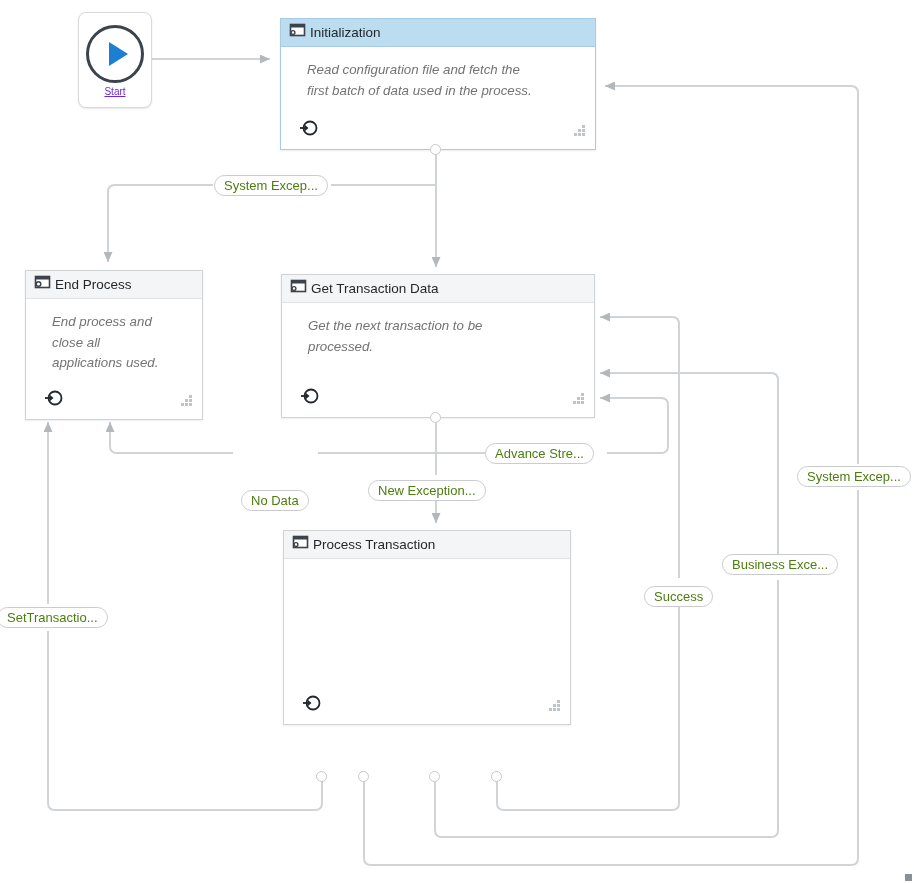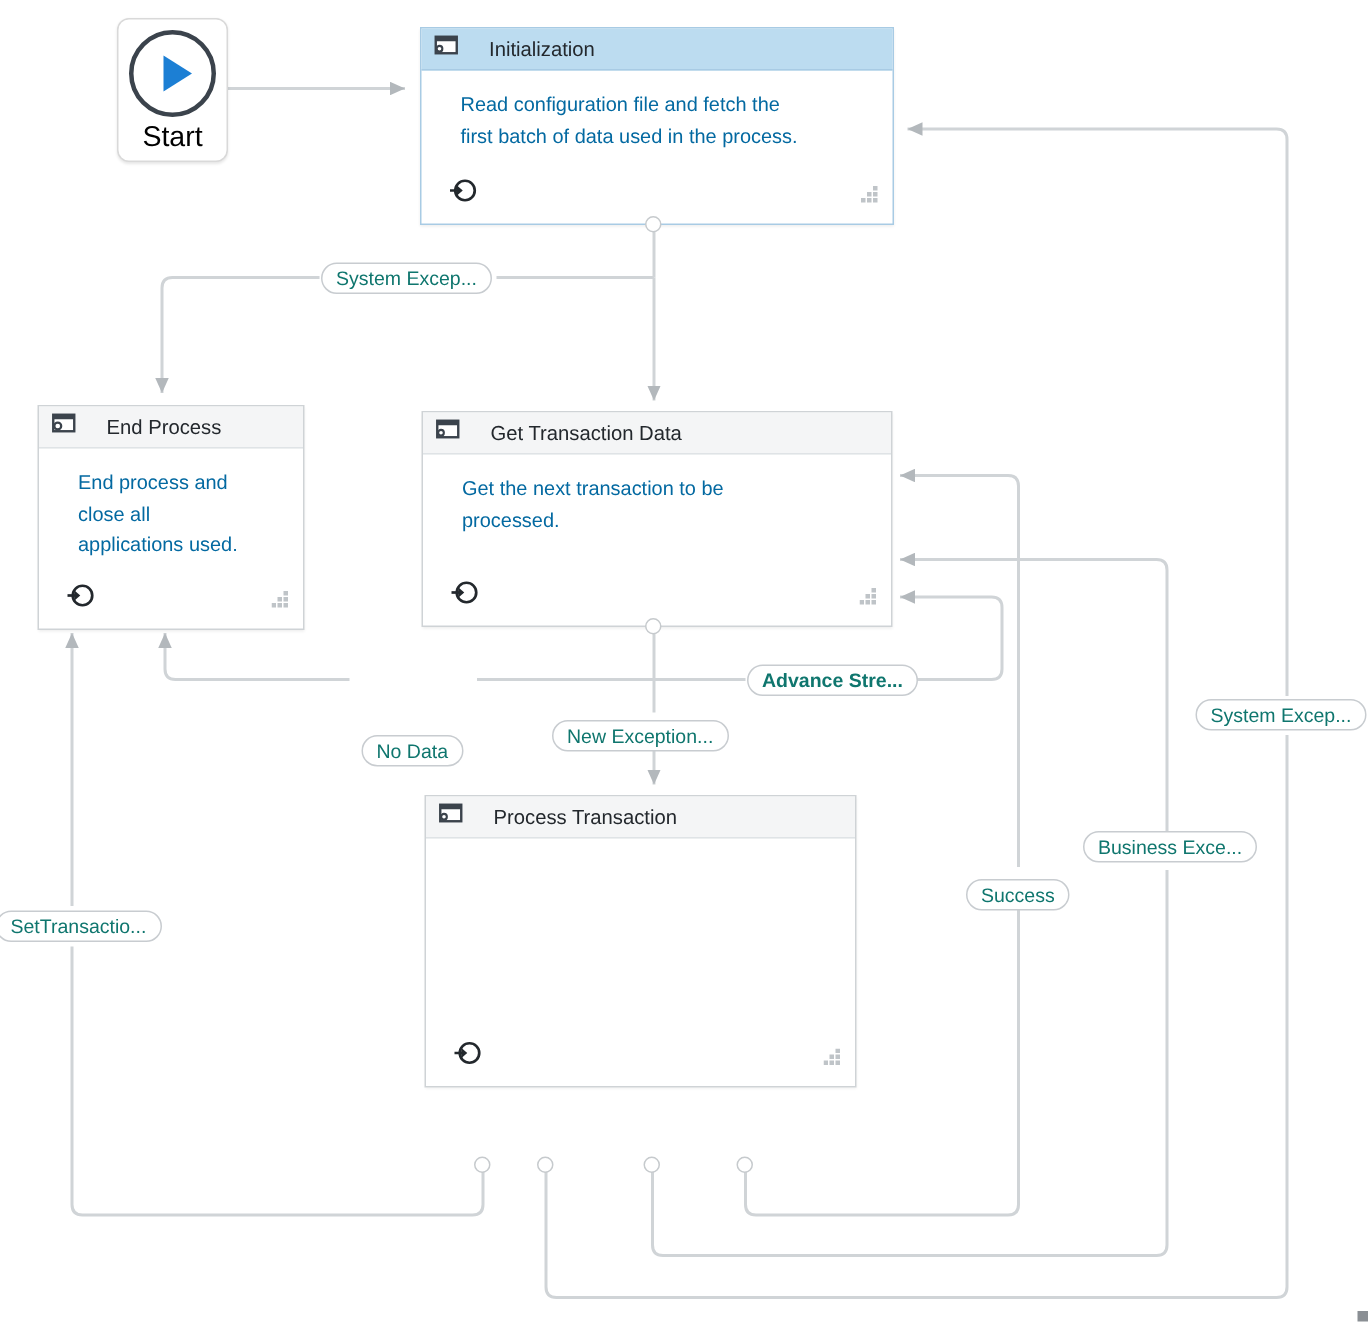--- a/index.html
+++ b/index.html
@@ -10,40 +10,40 @@
 
   
   .start-node{position:absolute;background:#fff;border:1px solid #d9d9d9;
     border-radius:8px;box-shadow:0 1px 2px rgba(0,0,0,.10);
     display:flex;flex-direction:column;align-items:center;justify-content:center;}
   .start-circle{width:52px;height:52px;border-radius:50%;border:3px solid #3b434c;
     display:flex;align-items:center;justify-content:center;margin-top:2px;}
   .start-tri{width:0;height:0;border-left:19px solid #1c7fd4;
     border-top:12px solid transparent;border-bottom:12px solid transparent;
     margin-left:6px;}
-  .start-label{font-size:19px;color:#000000;margin-top:3px;}
+  .start-label{font-size:10px;color:#6d28d9;margin-top:3px;text-decoration:underline;}
 
   
   .state{position:absolute;background:#fff;border:1px solid #cfd3d6;
     box-sizing:border-box;box-shadow:0 1px 2px rgba(0,0,0,.07);}
   .state.accent{border-color:#a8cbe4;}
-  .state-head{height:27px;display:flex;align-items:center;gap:20px;
+  .state-head{height:27px;display:flex;align-items:center;gap:4px;
     padding:0 8px;border-bottom:1px solid #dfe3e6;background:#f4f5f6;}
   .state.accent .state-head{background:#bcdcf0;border-bottom-color:#a8cbe4;}
   .state-title{font-size:13.5px;color:#23282d;white-space:nowrap;}
   .state-body{padding:13px 14px 0 26px;}
-  .state-desc{font-size:13.3px;line-height:20.5px;color:#0369a1;white-space:pre-line;}
+  .state-desc{font-size:13.3px;line-height:20.5px;color:#737373;white-space:pre-line;font-style:italic;}
   .state-foot{position:absolute;left:0;right:0;bottom:0;height:34px;}
   .entry-icon{position:absolute;left:18px;bottom:8px;}
   .grip{position:absolute;right:8px;bottom:7px;}
 
   
   .tlabel{position:absolute;height:21px;line-height:19px;padding:0 9px;
     background:#fff;border:1px solid #c8ccd0;border-radius:11px;
-    font-size:13px;color:#0f766e;white-space:nowrap;box-sizing:border-box;}
+    font-size:13px;color:#4d7c0f;white-space:nowrap;box-sizing:border-box;}
   .dot{position:absolute;width:11px;height:11px;border-radius:50%;
     background:#fff;border:1px solid #c6cacd;box-sizing:border-box;}
   .corner-mark{position:absolute;right:2px;bottom:2px;width:7px;height:7px;
     background:#8a8f94;}
 </style>
 </head>
 <body>
 
 <div id="canvas">
 
@@ -248,21 +248,21 @@
   </div>
   <div class="dot" style="left:316px;top:771px;"></div>
   <div class="dot" style="left:358px;top:771px;"></div>
   <div class="dot" style="left:429px;top:771px;"></div>
   <div class="dot" style="left:491px;top:771px;"></div>
 
   <div class="tlabel" style="left:214px;top:175px;">System Excep...</div>
 
   <div class="tlabel" style="left:241px;top:443px;margin-top:47px;">No Data</div>
 
-  <div class="tlabel" style="left:498px;top:443px;font-weight:bold;">Advance Stre...</div>
+  <div class="tlabel" style="left:485px;top:443px;">Advance Stre...</div>
 
   <div class="tlabel" style="left:368px;top:480px;">New Exception...</div>
 
   <div class="tlabel" style="left:644px;top:586px;">Success</div>
 
   <div class="tlabel" style="left:722px;top:554px;">Business Exce...</div>
 
   <div class="tlabel" style="left:797px;top:466px;">System Excep...</div>
 
   <div class="tlabel" style="left:-3px;top:607px;">SetTransactio...</div>

